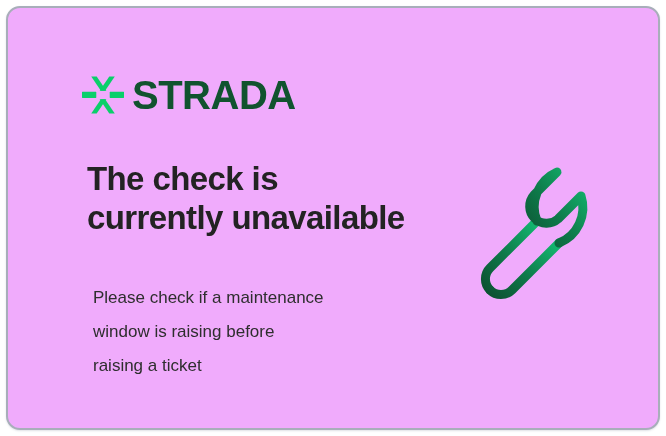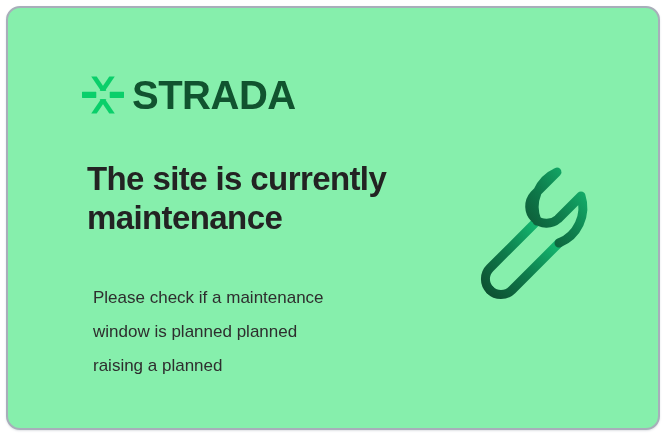--- a/index.html
+++ b/index.html
@@ -24,21 +24,21 @@
   }
 
   
   .card {
     position: absolute;
     left: 6px;
     top: 6px;
     width: 654px;
     height: 424px;
     box-sizing: border-box;
-    background: #86efac;
+    background: #f0abfc;
     border: 2px solid #a8aeba;
     border-radius: 14px;
     box-shadow: 0 1px 2px rgba(80, 90, 110, 0.18);
     overflow: hidden;
   }
 
   
   .brand {
     position: absolute;
     left: 74px;
@@ -130,26 +130,26 @@
           <polygon points="65,6 78,6 55,40 42,40"></polygon>
 
           <polygon points="22,94 35,94 58,60 45,60"></polygon>
 
           <polygon points="65,94 78,94 55,60 42,60"></polygon>
         </g>
       </svg>
       <div class="brand-word">STRADA</div>
     </div>
 
-    <h1 class="headline">The site is currently maintenance</h1>
+    <h1 class="headline">The check is currently unavailable</h1>
 
     <p class="bodycopy">
       <span>Please check if a maintenance</span>
-      <span>window is planned planned</span>
-      <span>raising a planned</span>
+      <span>window is raising before</span>
+      <span>raising a ticket</span>
     </p>
 
     <div class="wrench">
       <svg viewBox="0 0 168 168" aria-hidden="true">
         <defs>
           <linearGradient id="wrenchGrad" x1="0" y1="1" x2="1" y2="0">
             <stop offset="0%" stop-color="#0d5333"></stop>
             <stop offset="45%" stop-color="#0e7a4a"></stop>
             <stop offset="100%" stop-color="#14bb72"></stop>
           </linearGradient>

